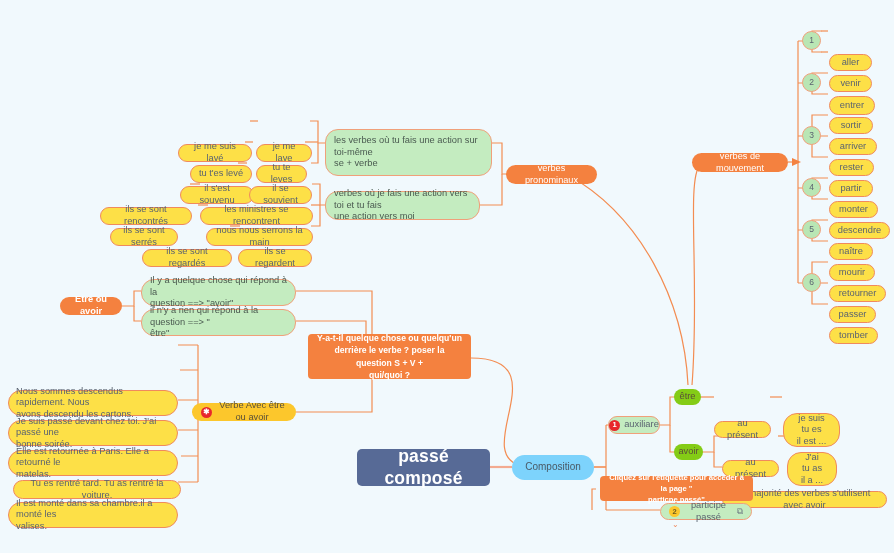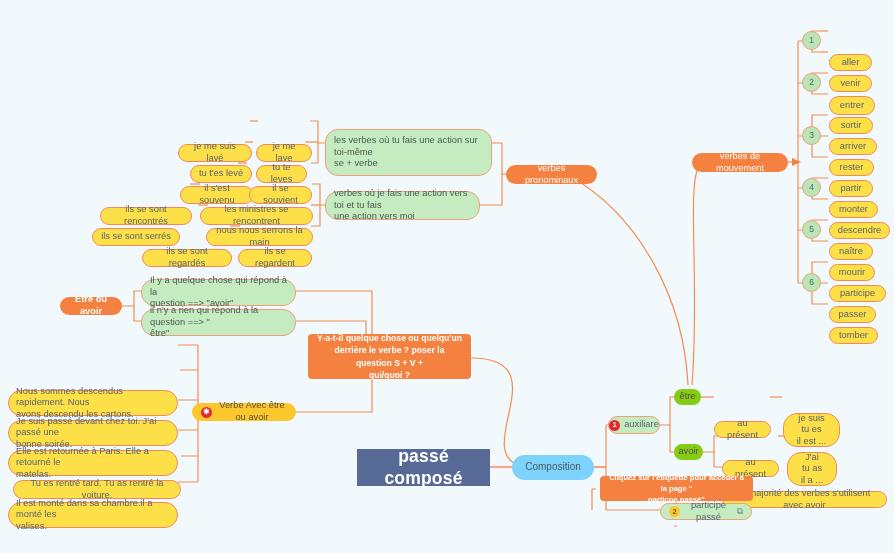--- a/index.html
+++ b/index.html
@@ -47,21 +47,21 @@
   }
   .n-yellow-sm{
     background:#84cc16;color:#5a5038;border-radius:11px;
     font-size:9.3px;padding:2px 9px;
   }
   .n-blue{
     background:#7dd3fc;color:#4a5a66;border-radius:13px;
     font-size:10px;padding:5px 12px;
   }
   .n-center{
-    background:#576a96;color:#ffffff;border-radius:0;
+    background:#576a96;color:#ffffff;border-radius:5px;
     font-size:17.5px;font-weight:bold;padding:10px 8px;letter-spacing:.2px;
   }
   .n-num{
     background:#b9e6b4;border:1.2px solid #f0a07a;color:#5a6370;
     border-radius:50%;font-size:8.5px;width:19px;height:19px;padding:0;
   }
 
   .badge{display:inline-flex;align-items:center;justify-content:center;
          width:11px;height:11px;border-radius:50%;font-size:7.5px;
          font-weight:bold;color:#fff;flex:0 0 auto;}
@@ -179,21 +179,21 @@
       <span>il se souvient</span>
     </div>
 
   <div class="node n-outline" style="left:100px;top:175px;width:92px;height:18px;">
       <span>ils se sont rencontrés</span>
     </div>
   <div class="node n-outline" style="left:200px;top:175px;width:113px;height:18px;">
       <span>les ministres se rencontrent</span>
     </div>
 
-  <div class="node n-outline" style="left:92px;top:196px;width:88px;height:18px;">
+  <div class="node n-outline" style="left:110px;top:196px;width:68px;height:18px;">
       <span>ils se sont serrés</span>
     </div>
   <div class="node n-outline" style="left:206px;top:196px;width:107px;height:18px;">
       <span>nous nous serrons la main</span>
     </div>
 
   <div class="node n-outline" style="left:142px;top:217px;width:90px;height:18px;">
       <span>ils se sont regardés</span>
     </div>
   <div class="node n-outline" style="left:238px;top:217px;width:74px;height:18px;">
@@ -259,21 +259,21 @@
   <div class="node n-outline" style="left:829px;top:190px;width:61px;height:17px;">
       <span>descendre</span>
     </div>
   <div class="node n-outline" style="left:829px;top:211px;width:44px;height:17px;">
       <span>naître</span>
     </div>
   <div class="node n-outline" style="left:829px;top:232px;width:46px;height:17px;">
       <span>mourir</span>
     </div>
   <div class="node n-outline" style="left:829px;top:253px;width:57px;height:17px;">
-      <span>participe</span>
+      <span>retourner</span>
     </div>
   <div class="node n-outline" style="left:829px;top:274px;width:47px;height:17px;">
       <span>passer</span>
     </div>
   <div class="node n-outline" style="left:829px;top:295px;width:49px;height:17px;">
       <span>tomber</span>
     </div>
 
   <div class="node n-orange" style="left:60px;top:297px;width:62px;height:18px;">
       <span>Etre ou avoir</span>

